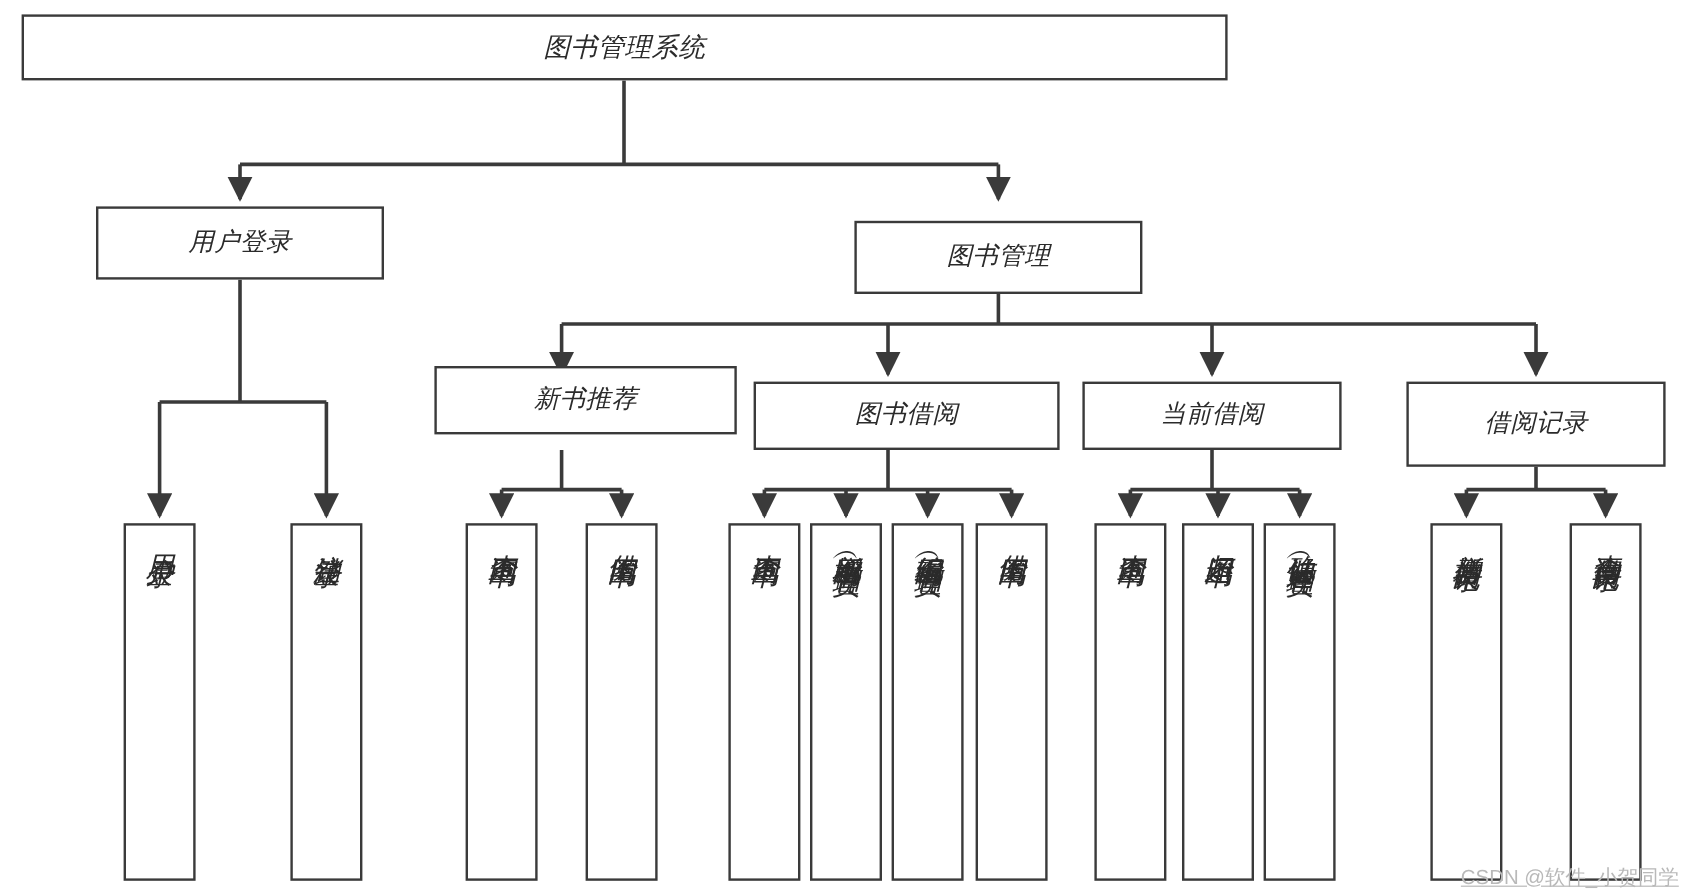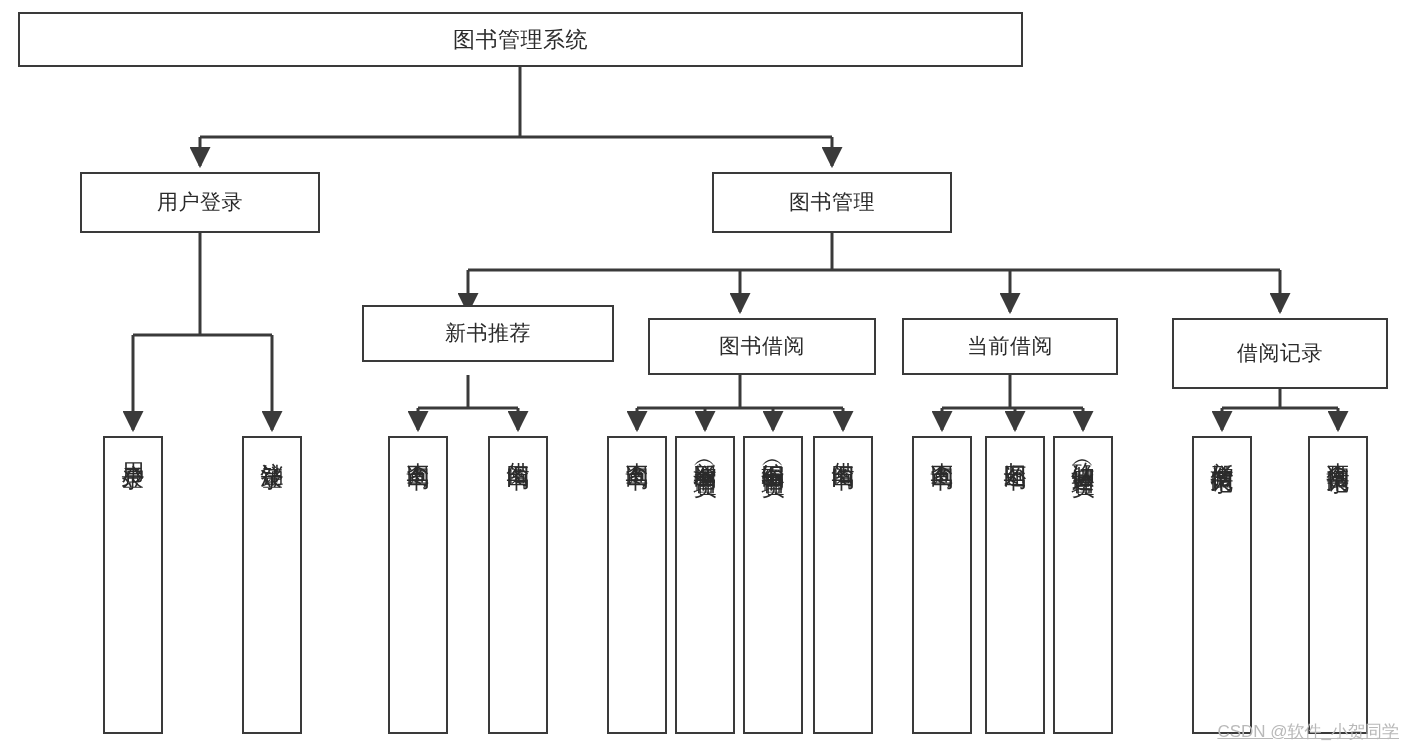--- a/index.html
+++ b/index.html
@@ -35,20 +35,21 @@
     align-items: center;
     justify-content: center;
     color: #2b2b2b;
     z-index: 2;
   }
   .node .label {
     display: block;
     text-align: center;
     line-height: 1.18;
     letter-spacing: 0.5px;
+    font-style: italic;
   }
   
   .node.horiz .label {
     font-size: 21px;
     white-space: nowrap;
   }
   .node.root .label {
     font-size: 22px;
   }
   
@@ -133,29 +134,29 @@
   </svg>
 
   <div class="node horiz root" style="left:18px; top:12px; width:1005px; height:55px;">
     <span class="label">图书管理系统</span>
   </div>
 
   <div class="node horiz" style="left:80px; top:172px; width:240px; height:61px;">
     <span class="label">用户登录</span>
   </div>
 
-  <div class="node horiz" style="left:712px; top:172px; width:240px; height:61px;">
+  <div class="node horiz" style="left:712px; top:184px; width:240px; height:61px;">
     <span class="label">图书管理</span>
   </div>
 
   <div class="node horiz" style="left:362px; top:305px; width:252px; height:57px;">
     <span class="label">新书推荐</span>
   </div>
 
-  <div class="node horiz" style="left:648px; top:318px; width:228px; height:57px;">
+  <div class="node horiz" style="left:628px; top:318px; width:255px; height:57px;">
     <span class="label">图书借阅</span>
   </div>
 
   <div class="node horiz" style="left:902px; top:318px; width:216px; height:57px;">
     <span class="label">当前借阅</span>
   </div>
 
   <div class="node horiz" style="left:1172px; top:318px; width:216px; height:71px;">
     <span class="label">借阅记录</span>
   </div>

